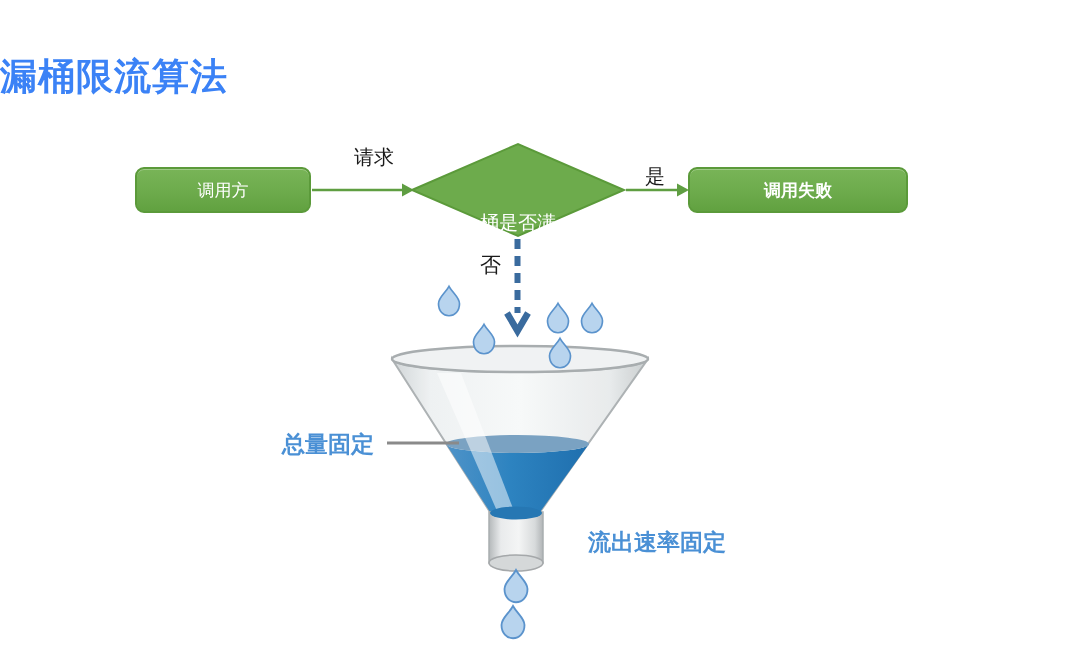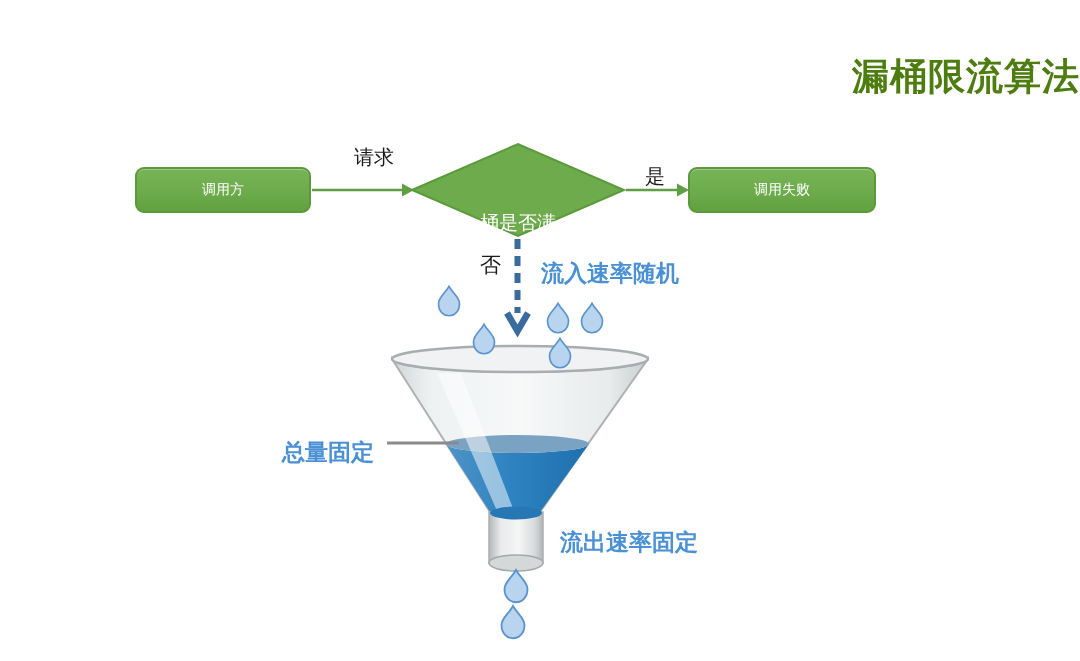--- a/index.html
+++ b/index.html
@@ -6,57 +6,57 @@
   .canvas{
     position:relative;
     width:1080px;height:661px;
     background:#ffffff;
     font-family:"Liberation Serif","DejaVu Serif",serif;
     overflow:hidden;
   }
   .abs{position:absolute;}
   .page-title{
     left:0;right:0;top:52px;
-    text-align:right;
+    text-align:left;
     font-size:37px;
     font-weight:600;
-    color:#4d7c0f;
+    color:#3b82f6;
     letter-spacing:1px;
   }
   
   .node{
     display:flex;align-items:center;justify-content:center;
     background:linear-gradient(180deg,#78b457 0%, var(--node-green,#6dab4c) 55%, #61a140 100%);
     border:2px solid var(--node-border-green,#5b9a3a);
     border-radius:9px;
     color:#ffffff;
-    font-size:14px;
+    font-size:17px;
     box-shadow:inset 0 1px 0 rgba(255,255,255,.3);
     box-sizing:border-box;
   }
   .node-caller{left:135px;top:167px;width:176px;height:46px;}
-  .node-fail{left:688px;top:167px;width:188px;height:46px;}
+  .node-fail{left:688px;top:167px;width:220px;height:46px;font-weight:bold;}
   .decision-text{
     left:412px;top:144px;width:212px;height:92px;
     display:flex;align-items:flex-end;justify-content:center;
     color:#ffffff;font-size:19px;
   }
   .edge-label{color:#1a1a1a;font-size:20px;}
   .lbl-request{left:338px;top:144px;margin-left:16px;}
   .lbl-yes{left:645px;top:163px;}
   .lbl-no{left:480px;top:251px;font-size:21px;}
   .blue-label{
     font-family:"Liberation Sans","DejaVu Sans",sans-serif;
     font-weight:bold;
     color:var(--label-blue,#4a90d5);
     font-size:23px;
   }
   .lbl-inflow{left:541px;top:258px;}
-  .lbl-capacity{left:282px;top:429px;margin-top:8px;}
-  .lbl-outflow{left:560px;top:527px;}
+  .lbl-capacity{left:282px;top:429px;}
+  .lbl-outflow{left:588px;top:527px;}
   svg .diamond{fill:var(--node-green,#6dab4c);stroke:var(--node-border-green,#5b9a3a);stroke-width:2;}
   svg .garrow{stroke:var(--arrow-green,#5f9e42);stroke-width:2.6;}
   svg .ghead{fill:var(--arrow-green,#5f9e42);}
   svg .dashline{stroke:var(--dashed-arrow-blue,#3a6b9e);stroke-width:6;stroke-dasharray:10 7;}
   svg .dashhead{stroke:var(--dashed-arrow-blue,#3a6b9e);stroke-width:6.5;fill:none;}
   svg .drop{fill:var(--drop-fill,#b8d4ee);stroke:var(--drop-stroke,#5b93cc);stroke-width:1.6;}
   svg .pointerline{stroke:#8a8a8a;stroke-width:3;}
 </style>
 </head>
 <body>
@@ -146,17 +146,16 @@
   </div>
 
   <div class="abs node node-fail">
     <span>调用失败</span>
   </div>
 
   <div class="abs edge-label lbl-request">请求</div>
   <div class="abs edge-label lbl-yes">是</div>
   <div class="abs edge-label lbl-no">否</div>
 
-  <div class="abs blue-label lbl-inflow">流入速率随机</div>
   <div class="abs blue-label lbl-capacity">总量固定</div>
   <div class="abs blue-label lbl-outflow">流出速率固定</div>
 
 </div>
 
 </body></html>

